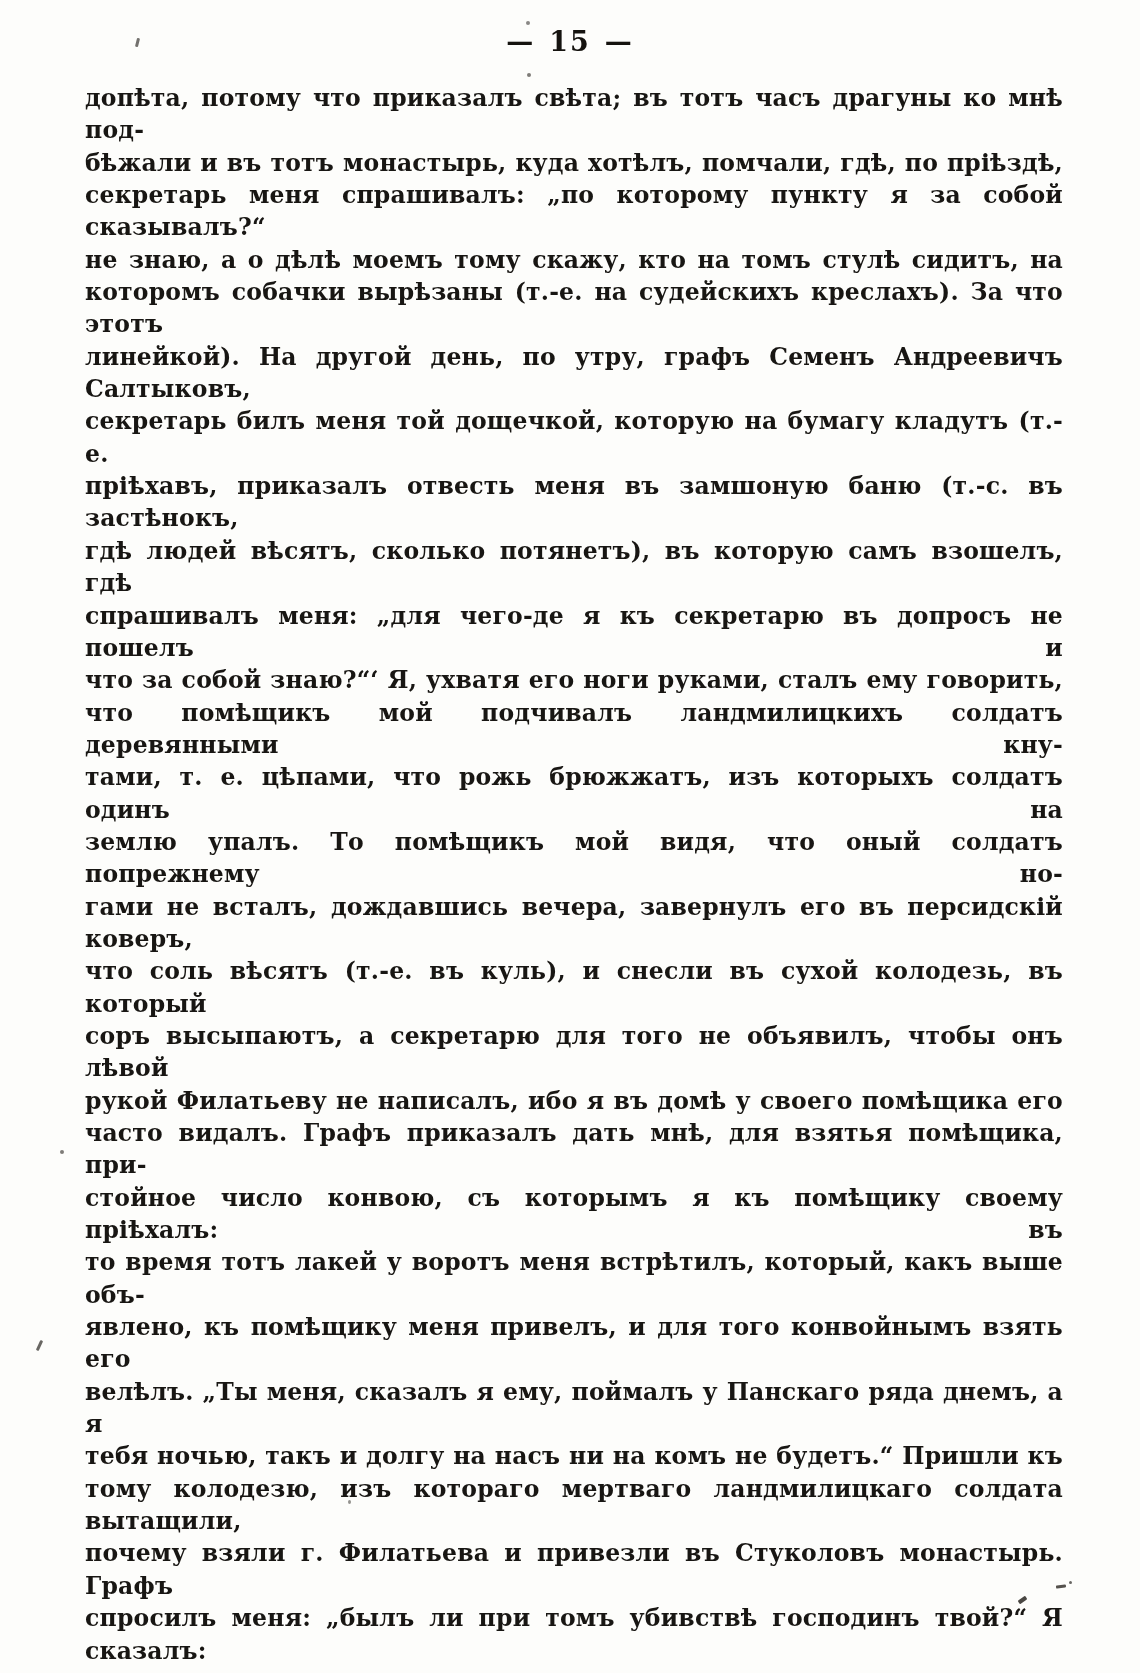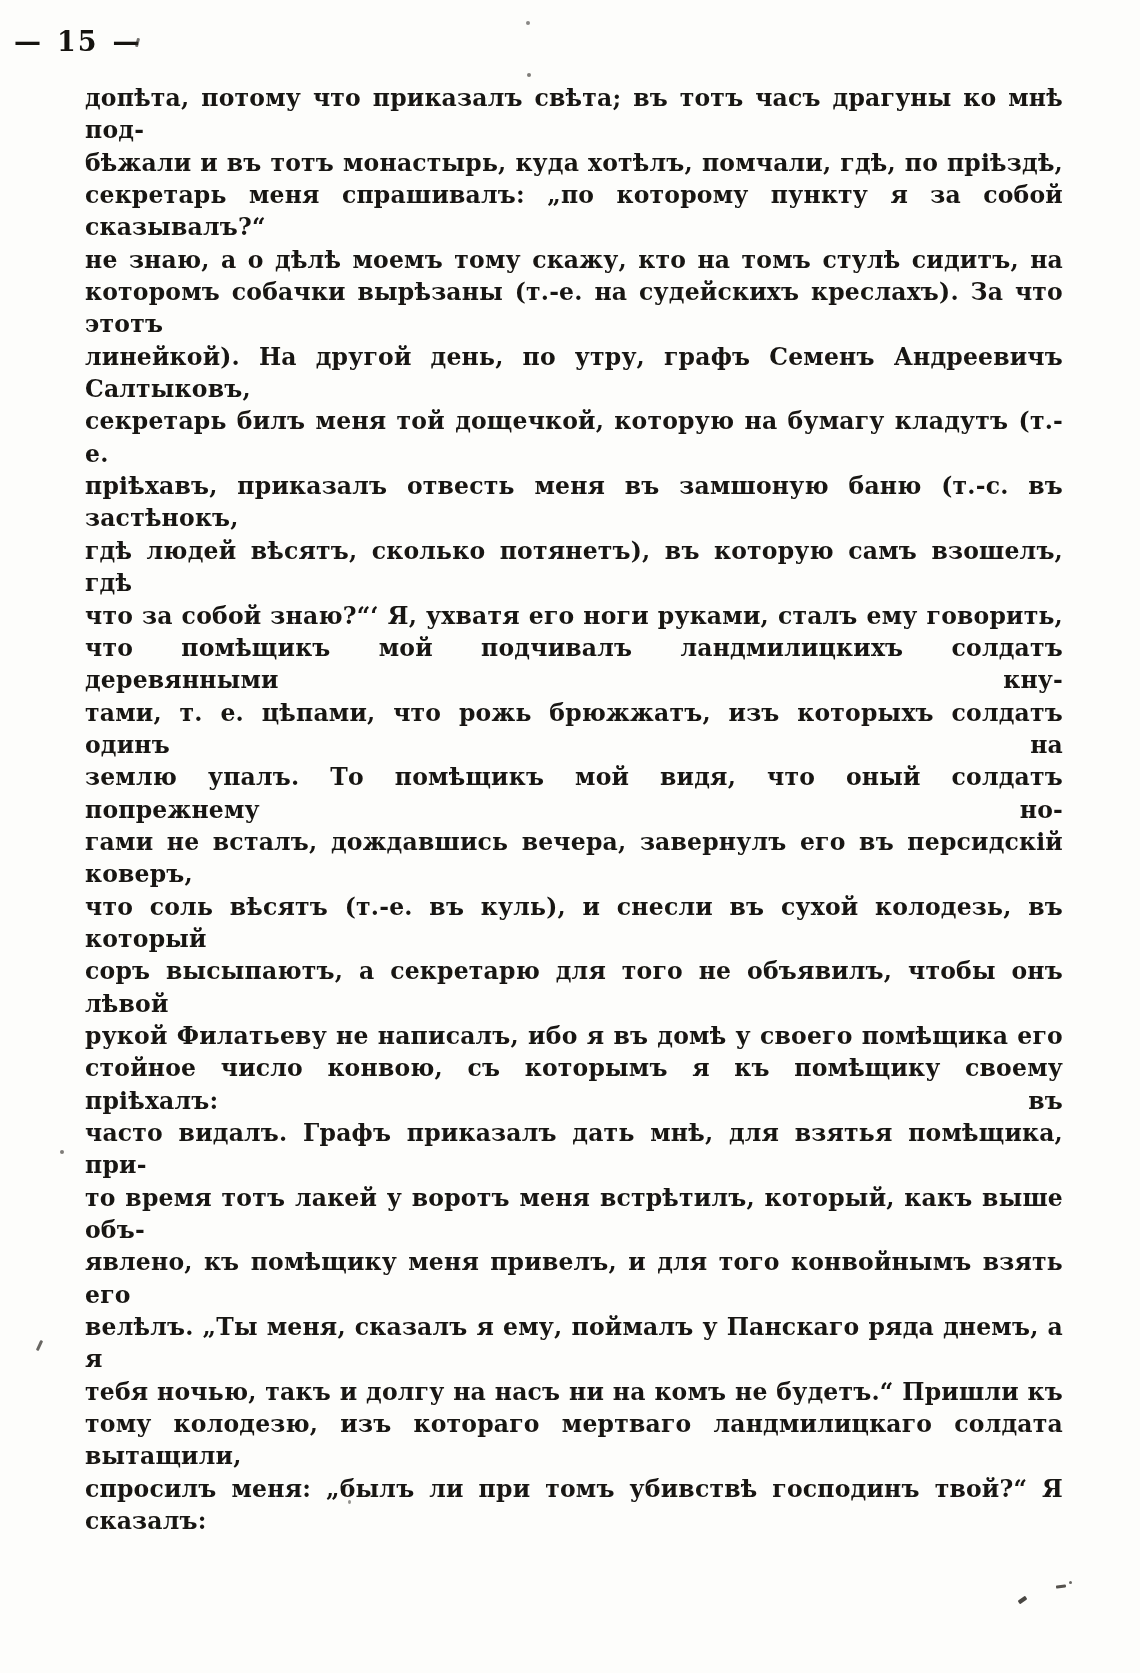--- a/index.html
+++ b/index.html
@@ -16,20 +16,21 @@
     height: 1673px;
     background: #fdfdfb;
     color: #181613;
     font-family: "DejaVu Serif", "Liberation Serif", serif;
   }
   .page-header {
     position: absolute;
     top: 26px;
     left: 0;
     width: 100%;
+    text-align: center;
     font-size: 27px;
     font-weight: 700;
     letter-spacing: 2px;
     color: #15130f;
   }
   .page-header .dash { padding: 0 14px; }
   .content {
     position: absolute;
     top: 82px;
     left: 85px;
@@ -68,35 +69,37 @@
     <div class="para body-text">
         <div class="tline">допѣта, потому что приказалъ свѣта; въ тотъ часъ драгуны ко мнѣ под-</div>
         <div class="tline">бѣжали и въ тотъ монастырь, куда хотѣлъ, помчали, гдѣ, по пріѣздѣ,</div>
         <div class="tline">секретарь меня спрашивалъ: „по которому пункту я за собой сказывалъ?“</div>
         <div class="tline">не знаю, а о дѣлѣ моемъ тому скажу, кто на томъ стулѣ сидитъ, на</div>
         <div class="tline">которомъ собачки вырѣзаны (т.-е. на судейскихъ креслахъ). За что этотъ</div>
         <div class="tline">линейкой). На другой день, по утру, графъ Семенъ Андреевичъ Салтыковъ,</div>
         <div class="tline">секретарь билъ меня той дощечкой, которую на бумагу кладутъ (т.-е.</div>
         <div class="tline">пріѣхавъ, приказалъ отвесть меня въ замшоную баню (т.-с. въ застѣнокъ,</div>
         <div class="tline">гдѣ людей вѣсятъ, сколько потянетъ), въ которую самъ взошелъ, гдѣ</div>
+        <div class="tline">спрашивалъ меня: „для чего-де я къ секретарю въ допросъ не пошелъ и</div>
         <div class="tline">что за собой знаю?“‘ Я, ухватя его ноги руками, сталъ ему говорить,</div>
         <div class="tline">что помѣщикъ мой подчивалъ ландмилицкихъ солдатъ деревянными кну-</div>
         <div class="tline">тами, т. е. цѣпами, что рожь брюжжатъ, изъ которыхъ солдатъ одинъ на</div>
         <div class="tline">землю упалъ. То помѣщикъ мой видя, что оный солдатъ попрежнему но-</div>
         <div class="tline">гами не всталъ, дождавшись вечера, завернулъ его въ персидскій коверъ,</div>
         <div class="tline">что соль вѣсятъ (т.-е. въ куль), и снесли въ сухой колодезь, въ который</div>
         <div class="tline">соръ высыпаютъ, а секретарю для того не объявилъ, чтобы онъ лѣвой</div>
         <div class="tline">рукой Филатьеву не написалъ, ибо я въ домѣ у своего помѣщика его</div>
+        <div class="tline">часто видалъ. Графъ приказалъ дать мнѣ, для взятья помѣщика, при-</div>
         <div class="tline">стойное число конвою, съ которымъ я къ помѣщику своему пріѣхалъ: въ</div>
-        <div class="tline">часто видалъ. Графъ приказалъ дать мнѣ, для взятья помѣщика, при-</div>
         <div class="tline">то время тотъ лакей у воротъ меня встрѣтилъ, который, какъ выше объ-</div>
         <div class="tline">явлено, къ помѣщику меня привелъ, и для того конвойнымъ взять его</div>
         <div class="tline">велѣлъ. „Ты меня, сказалъ я ему, поймалъ у Панскаго ряда днемъ, а я</div>
         <div class="tline">тебя ночью, такъ и долгу на насъ ни на комъ не будетъ.“ Пришли къ</div>
         <div class="tline">тому колодезю, изъ котораго мертваго ландмилицкаго солдата вытащили,</div>
+        <div class="tline">почему взяли г. Филатьева и привезли въ Стуколовъ монастырь. Графъ</div>
         <div class="tline">спросилъ меня: „былъ ли при томъ убивствѣ господинъ твой?“ Я сказалъ:</div>
       </div>
 
   </div>
 
   <div class="speck" style="left:136px; top:38px; width:3px; height:9px; transform:rotate(14deg); opacity:.65;"></div>
   <div class="speck dot" style="left:526px; top:21px; width:4px; height:4px; opacity:.55;"></div>
   <div class="speck dot" style="left:527px; top:73px; width:4px; height:4px; opacity:.6;"></div>
   <div class="speck dot" style="left:60px; top:1150px; width:4px; height:4px; opacity:.6;"></div>
   <div class="speck" style="left:38px; top:1340px; width:3px; height:11px; transform:rotate(25deg); opacity:.7;"></div>

